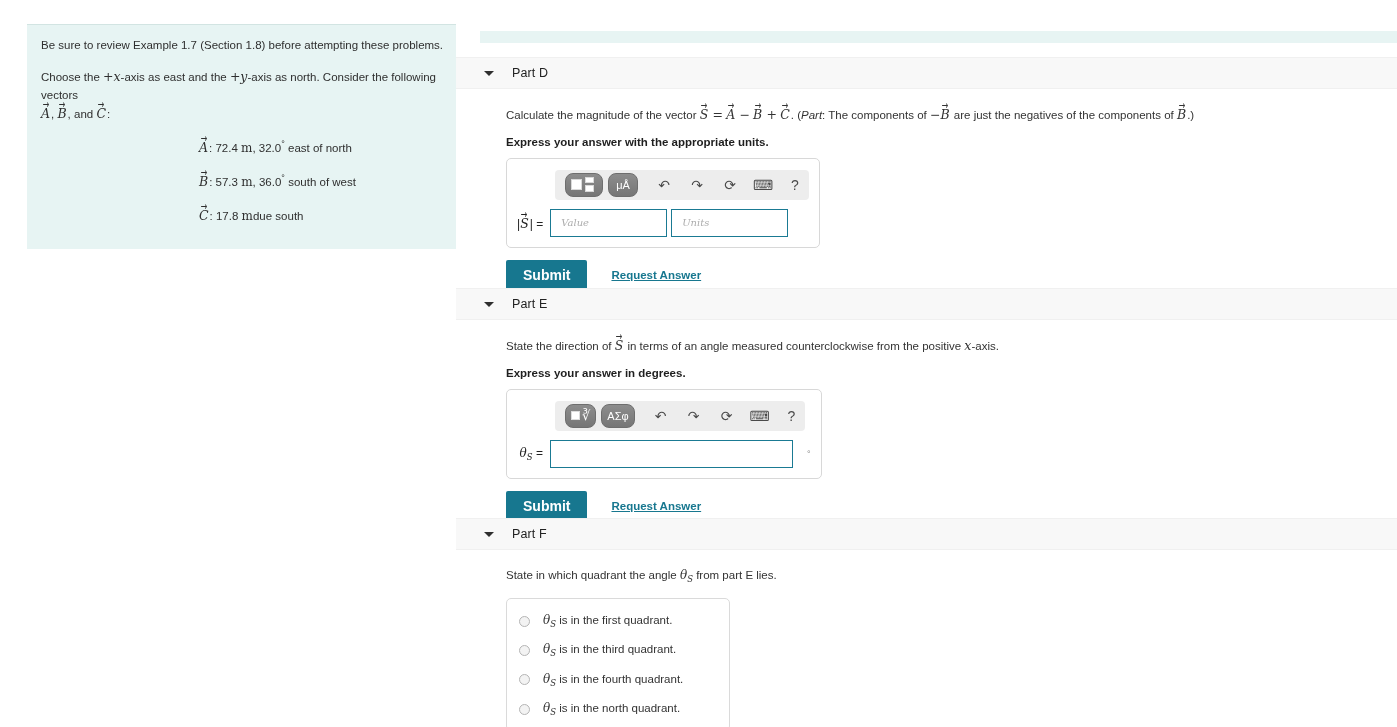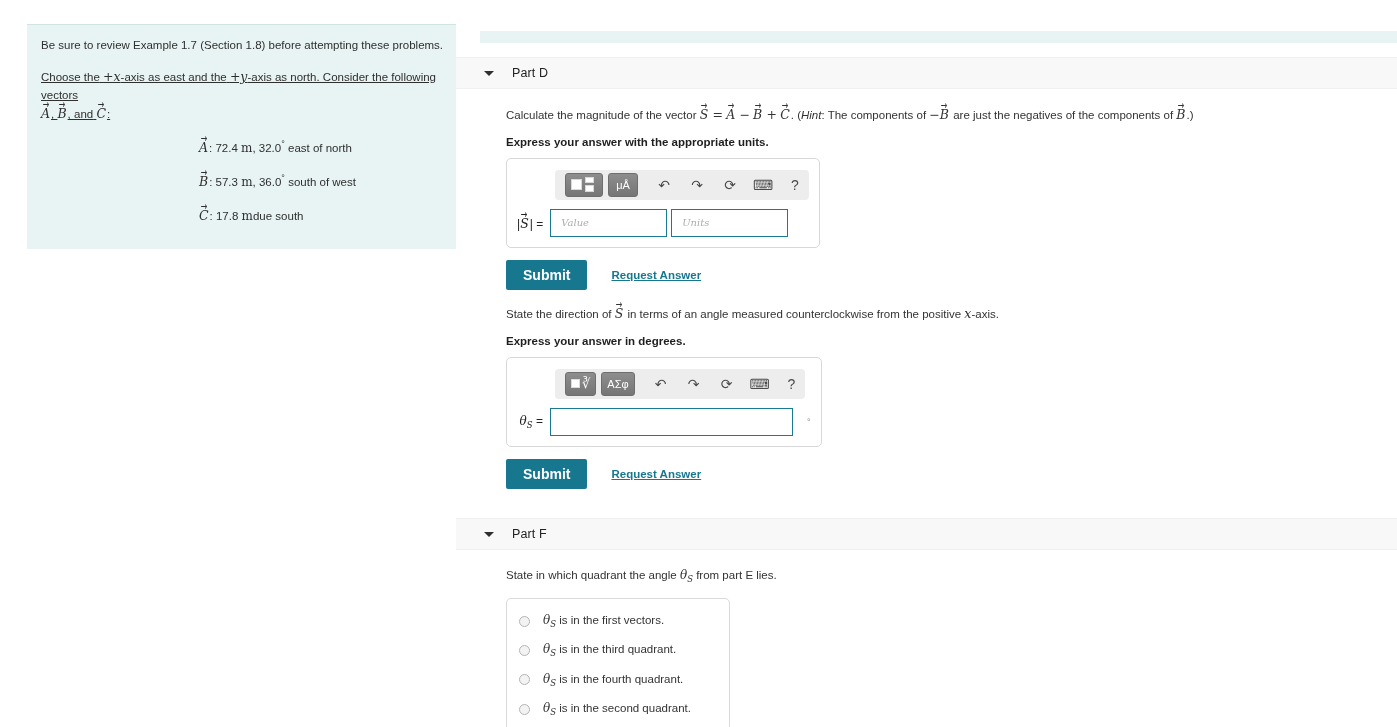--- a/index.html
+++ b/index.html
@@ -24,21 +24,21 @@
     position: absolute; left: 15px; top: 22px;
     width: 431px;
     background: #e7f4f3;
     border-top: 1px solid #d2e4e2;
     padding: 12px 14px 26px 14px;
   }
   .intro-line {
     font-size: 11.5px; color: #2f2f2f; line-height: 1.55;
     margin: 0 0 12px 0;
   }
-  .intro-line:last-of-type { margin-bottom: 0; text-decoration: underline; }
+  .intro-line:last-of-type { margin-bottom: 0; }
   .vec-list { margin: 14px 0 0 0; padding: 0; }
   .vec-row {
     font-size: 11.5px; color: #2f2f2f;
     margin: 0 0 17px 0; padding-left: 158px;
     white-space: nowrap;
   }
   .vec-row:last-child { margin-bottom: 0; }
 
   
   .vec {
@@ -110,21 +110,21 @@
   }
   .toolbar {
     background: #ededed; border-radius: 4px;
     display: flex; align-items: center;
     height: 30px; padding: 0 10px;
     margin: 3px 0 0 38px; width: max-content;
   }
   .tb-btn {
     height: 24px; min-width: 30px;
     background: linear-gradient(#8d8d8d, #767676);
-    border: 1px solid #6e6e6e; border-radius: 3px;
+    border: 1px solid #6e6e6e; border-radius: 8px;
     color: #fff; display: inline-flex;
     align-items: center; justify-content: center;
     font-size: 11px; margin-right: 5px; padding: 0 5px;
   }
   .tb-icon {
     width: 24px; height: 24px; margin-left: 9px;
     display: inline-flex; align-items: center; justify-content: center;
     color: #4a4a4a; font-size: 14px;
   }
   .tb-help { font-size: 14px; color: #4a4a4a; margin-left: 16px; }
@@ -244,21 +244,21 @@
       <div class="part-body">
 
         <p class="q-text">
           <span>Calculate the magnitude of the vector</span>
           <span class="vec">S</span>
           <span class="mvar">=</span>
           <span class="vec">A</span>
           <span class="mvar">−</span>
           <span class="vec">B</span>
           <span class="mvar">+</span>
-          <span class="vec">C</span><span>. (</span><em>Hint</em><span>: The components of</span>
+          <span class="vec">C</span><span>. (</span><em>Part</em><span>: The components of</span>
           <span class="mvar">−</span><span class="vec">B</span>
           <span>are just the negatives of the components of</span>
           <span class="vec">B</span><span>.)</span>
         </p>
 
         <p class="q-bold">Express your answer with the appropriate units.</p>
 
         <div class="answer-box">
           <div class="toolbar">
             <span class="tb-btn">
@@ -284,20 +284,24 @@
         </div>
 
         <div class="submit-row">
           <button class="btn-submit">Submit</button>
           <a class="link-request">Request Answer</a>
         </div>
       </div>
     </div>
 
     <div class="part-block" style="top:288px;">
+      <div class="part-header">
+        <span class="caret"></span>
+        <span class="part-title">Part E</span>
+      </div>
       <div class="part-body">
 
         <p class="q-text">
           <span>State the direction of</span>
           <span class="vec">S</span>
           <span>in terms of an angle measured counterclockwise from the positive</span>
           <span class="mvar">x</span><span>-axis.</span>
         </p>
 
         <p class="q-bold">Express your answer in degrees.</p>
@@ -341,33 +345,33 @@
 
         <p class="q-text">
           <span>State in which quadrant the angle</span>
           <span class="theta">θ</span><span class="sub">S</span>
           <span>from part E lies.</span>
         </p>
 
         <div class="choice-box">
           <div class="choice-row">
             <span class="radio"></span>
-            <span class="choice-label"><span class="theta">θ</span><span class="sub">S</span> <span>is in the first vectors.</span></span>
+            <span class="choice-label"><span class="theta">θ</span><span class="sub">S</span> <span>is in the first quadrant.</span></span>
           </div>
           <div class="choice-row">
             <span class="radio"></span>
             <span class="choice-label"><span class="theta">θ</span><span class="sub">S</span> <span>is in the third quadrant.</span></span>
           </div>
           <div class="choice-row">
             <span class="radio"></span>
             <span class="choice-label"><span class="theta">θ</span><span class="sub">S</span> <span>is in the fourth quadrant.</span></span>
           </div>
           <div class="choice-row">
             <span class="radio"></span>
-            <span class="choice-label"><span class="theta">θ</span><span class="sub">S</span> <span>is in the second quadrant.</span></span>
+            <span class="choice-label"><span class="theta">θ</span><span class="sub">S</span> <span>is in the north quadrant.</span></span>
           </div>
         </div>
 
       </div>
     </div>
 
   </div>
 </div>
 
 </body></html>

